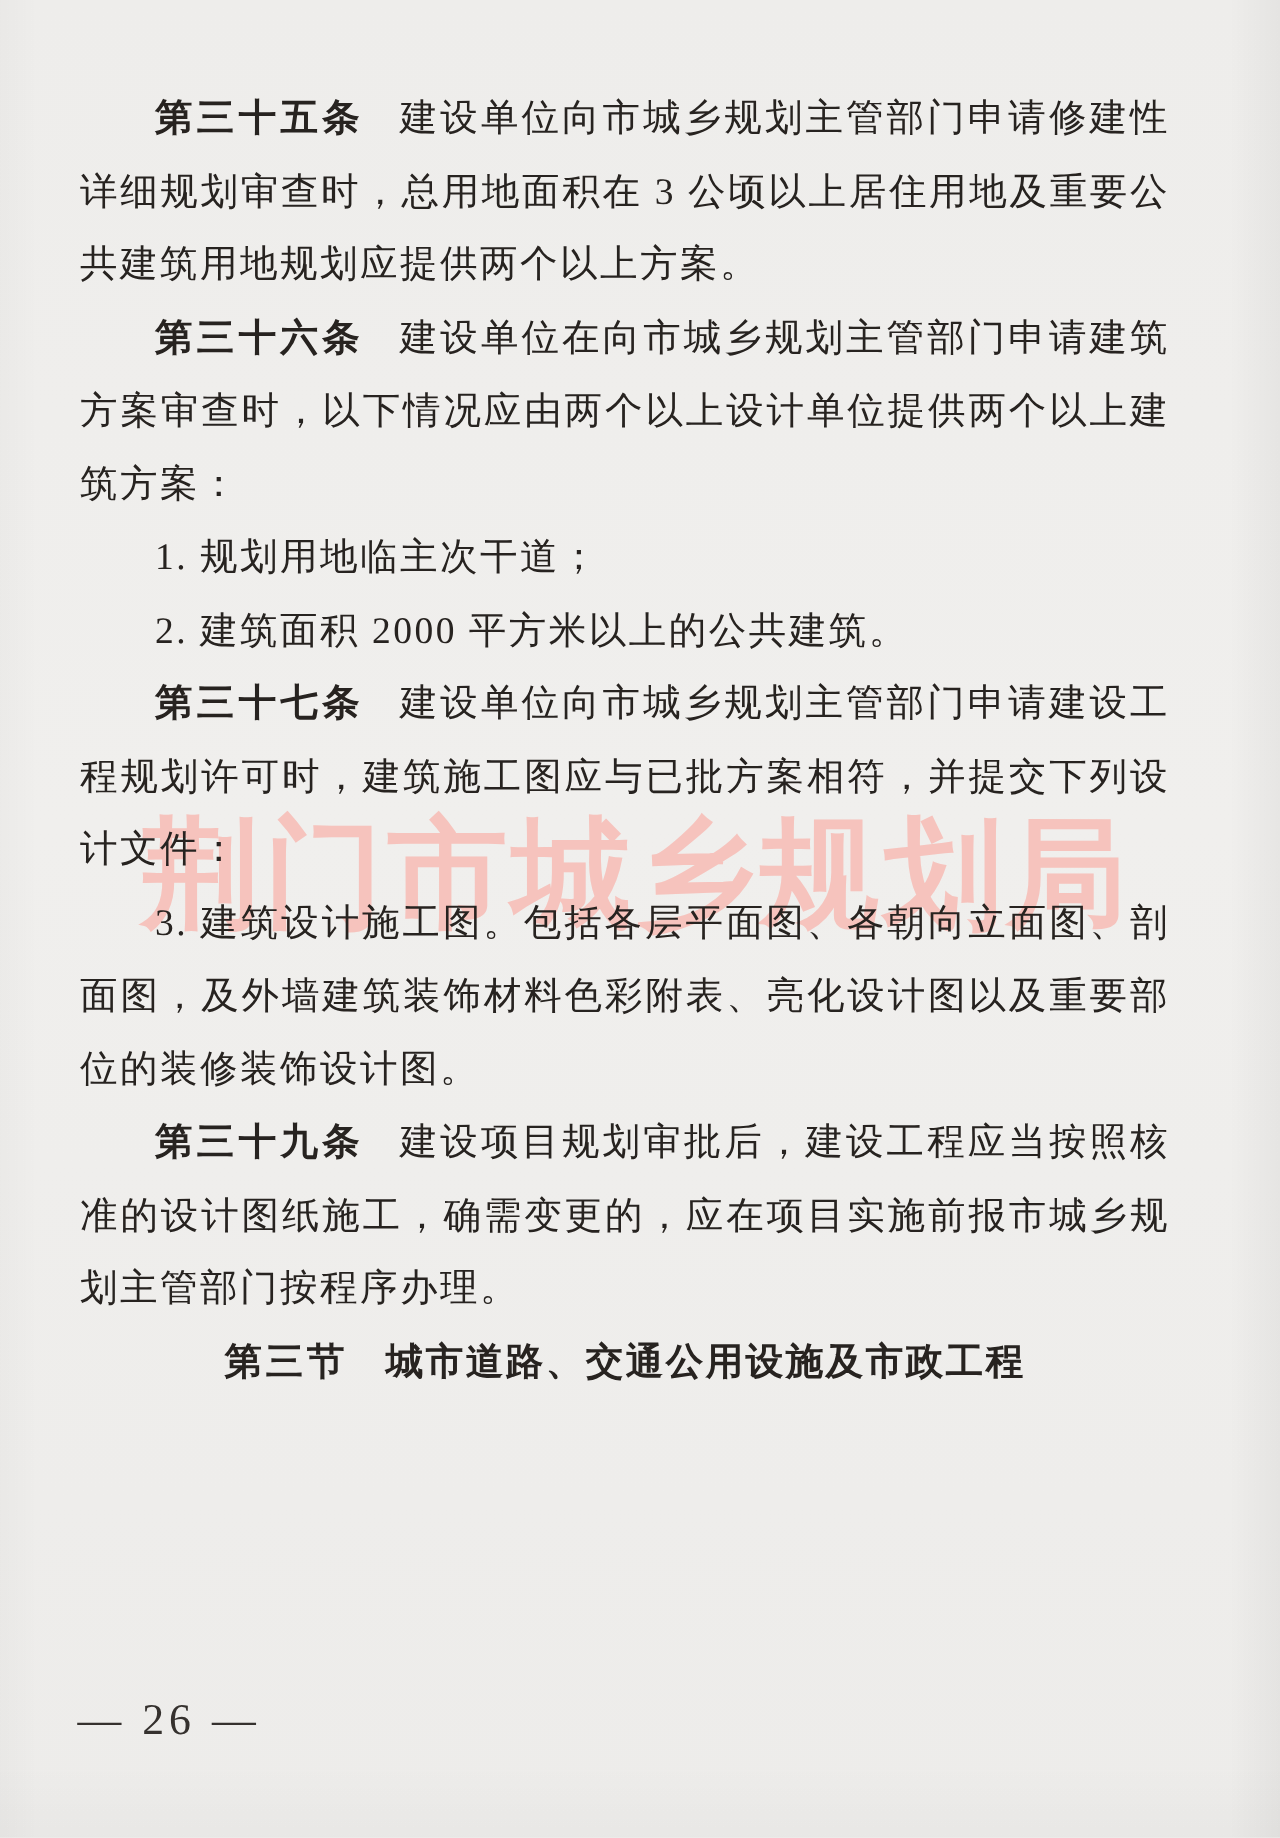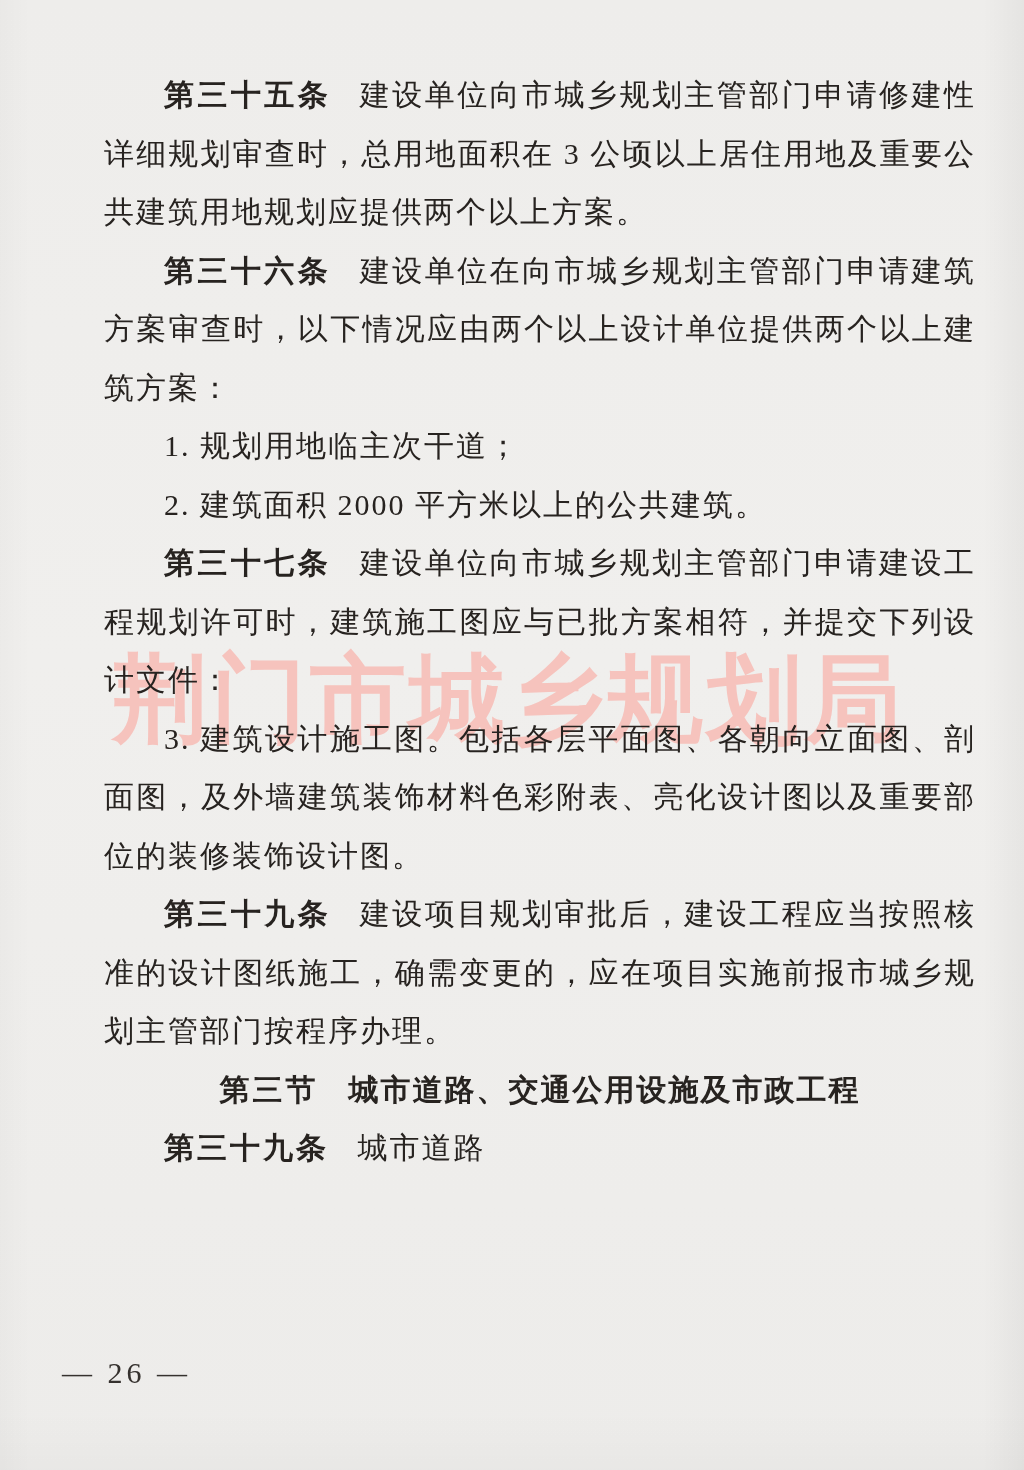--- a/index.html
+++ b/index.html
@@ -46,21 +46,20 @@
   .content {
     position: absolute;
     left: 64px;
     top: 66px;
     width: 872px;
     z-index: 2;
     font-size: 30px;
     line-height: 58.5px;
     letter-spacing: 2px;
     text-align: justify;
-    margin-left: 40px;
   }
   .content p {
     margin: 0;
     text-indent: 2em;
   }
   .art-num {
     font-weight: bold;
     font-family: "Liberation Sans", sans-serif;
     margin-right: 0.95em;
     letter-spacing: 3px;
@@ -73,21 +72,21 @@
   .section-head .section-label {
     font-family: "Liberation Sans", sans-serif;
     margin-right: 1em;
     letter-spacing: 3px;
   }
   .page-number {
     position: absolute;
     left: 62px;
     top: 1356px;
     z-index: 2;
-    font-size: 30px;
+    font-size: 35px;
     letter-spacing: 4px;
     color: #35312e;
   }
 </style>
 </head>
 <body>
 
 <div class="page">
 
   <div class="watermark">荆门市城乡规划局</div>
@@ -105,19 +104,18 @@
     <p><span class="art-num">第三十七条</span><span>建设单位向市城乡规划主管部门申请建设工程规划许可时，建筑施工图应与已批方案相符，并提交下列设计文件：</span></p>
 
 
 
     <p><span>3. 建筑设计施工图。包括各层平面图、各朝向立面图、剖面图，及外墙建筑装饰材料色彩附表、亮化设计图以及重要部位的装修装饰设计图。</span></p>
 
     <p><span class="art-num">第三十九条</span><span>建设项目规划审批后，建设工程应当按照核准的设计图纸施工，确需变更的，应在项目实施前报市城乡规划主管部门按程序办理。</span></p>
 
     <p class="section-head"><span class="section-label">第三节</span><span>城市道路、交通公用设施及市政工程</span></p>
 
-    <p><span class="art-num">第三十九条</span><span>城市道路</span></p>
 
   </div>
 
   <div class="page-number">— 26 —</div>
 
 </div>
 
 </body></html>

